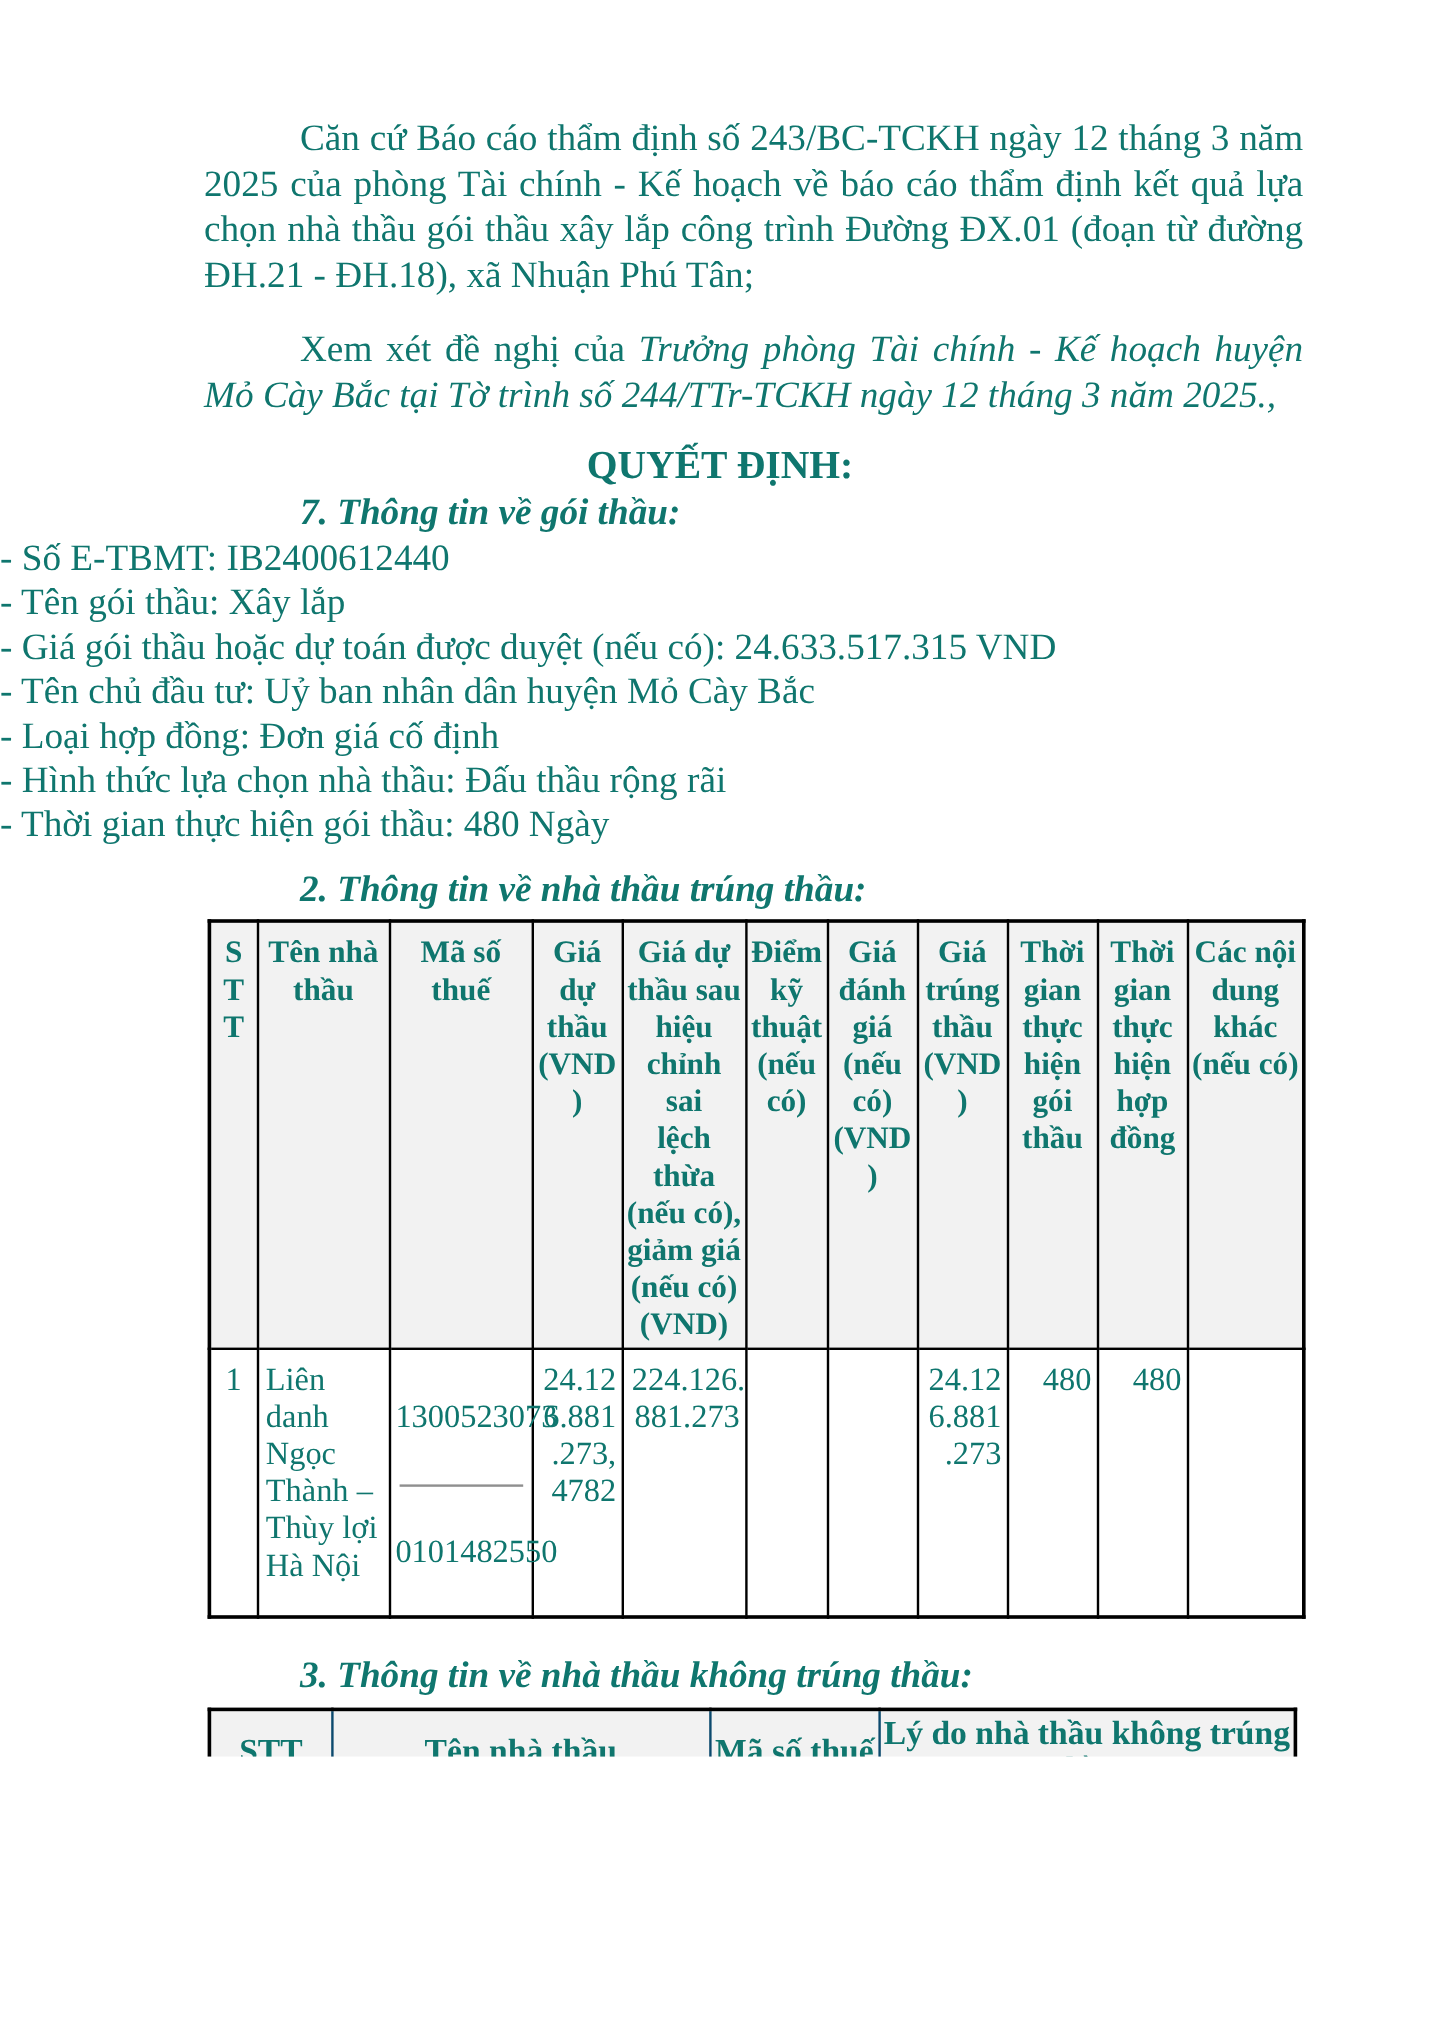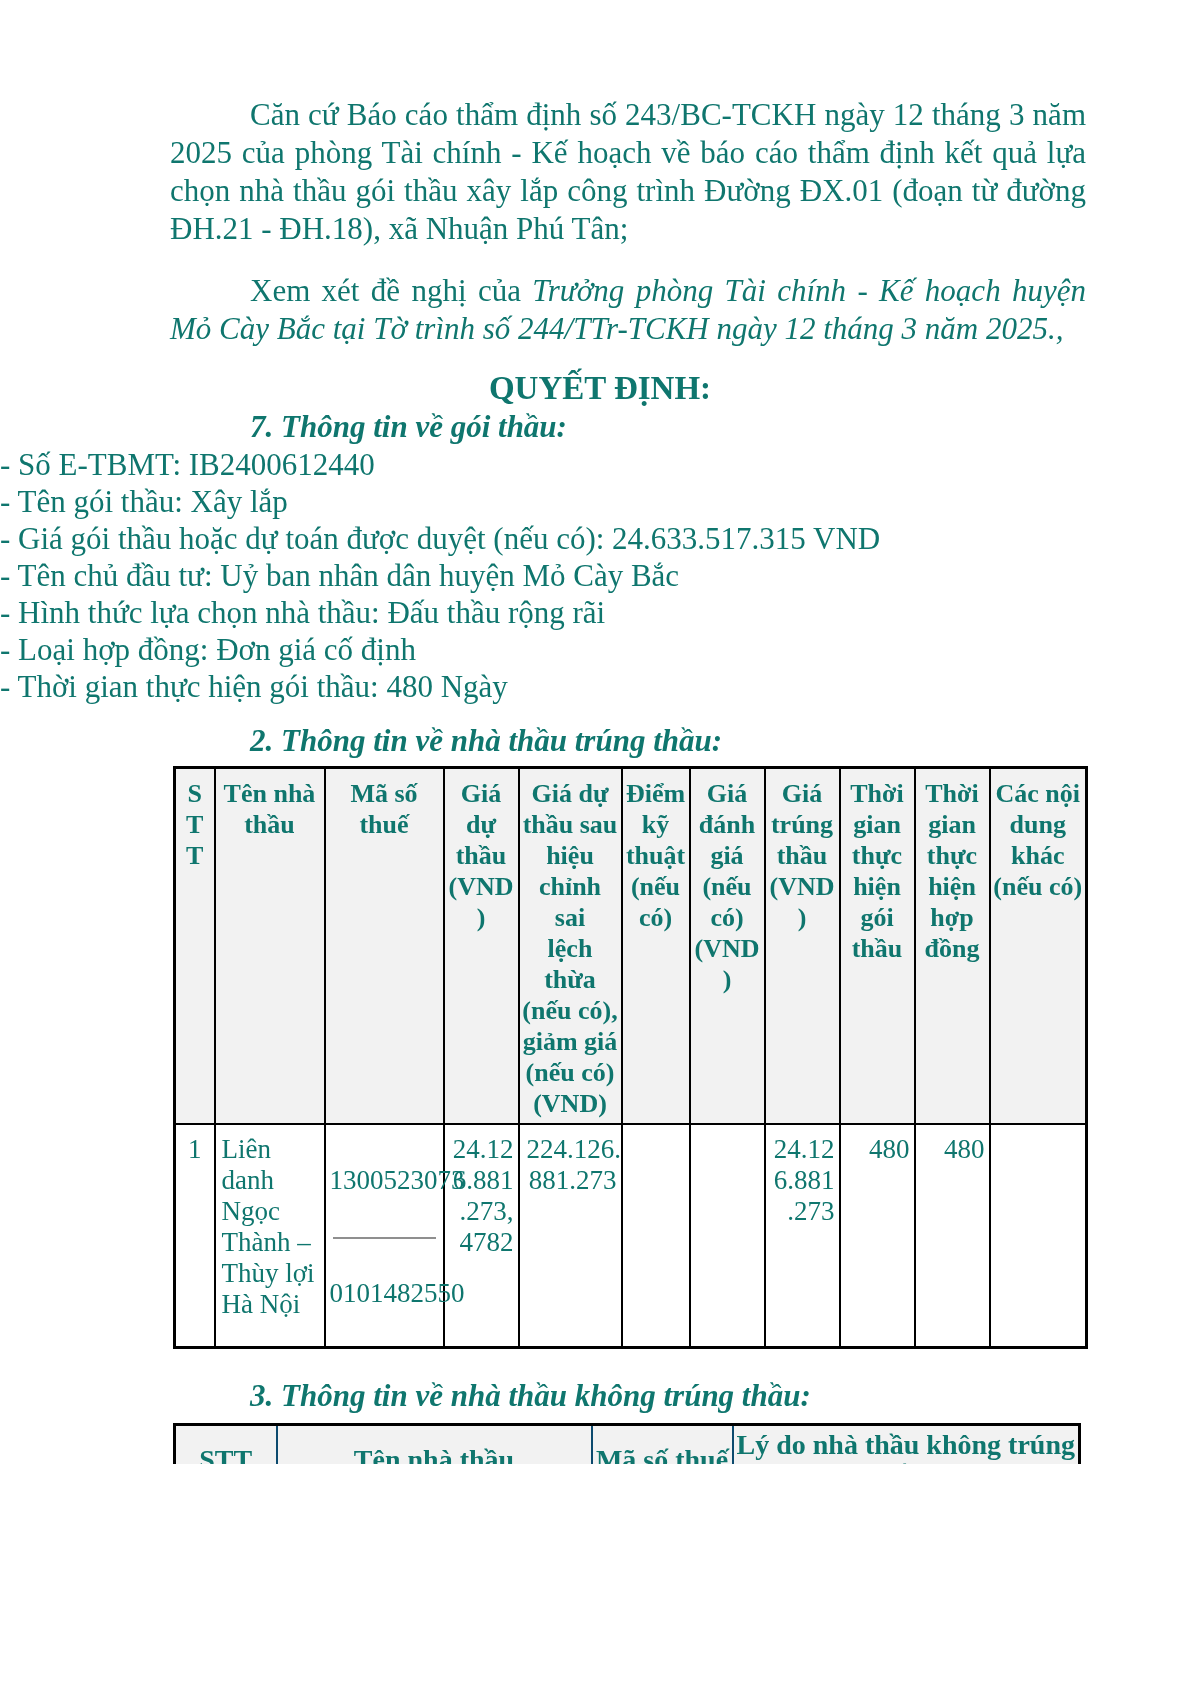--- a/index.html
+++ b/index.html
@@ -89,22 +89,22 @@
 
   <h1 class="main-heading">QUYẾT ĐỊNH:</h1>
 
 
   <p class="sec-title">7. Thông tin về gói thầu:</p>
 
   <p class="list-item">- Số E-TBMT: IB2400612440</p>
   <p class="list-item">- Tên gói thầu: Xây lắp</p>
   <p class="list-item">- Giá gói thầu hoặc dự toán được duyệt (nếu có): 24.633.517.315 VND</p>
   <p class="list-item">- Tên chủ đầu tư: Uỷ ban nhân dân huyện Mỏ Cày Bắc</p>
+  <p class="list-item">- Loại hợp đồng: Đơn giá cố định</p>
   <p class="list-item">- Hình thức lựa chọn nhà thầu: Đấu thầu rộng rãi</p>
-  <p class="list-item">- Loại hợp đồng: Đơn giá cố định</p>
   <p class="list-item">- Thời gian thực hiện gói thầu: 480 Ngày</p>
 
   <p class="sec-title sec2-title">2. Thông tin về nhà thầu trúng thầu:</p>
 
   <table class="tbl1">
     <colgroup>
       <col style="width:40px">
         <col style="width:110px">
         <col style="width:119px">
       <col style="width:75px">

